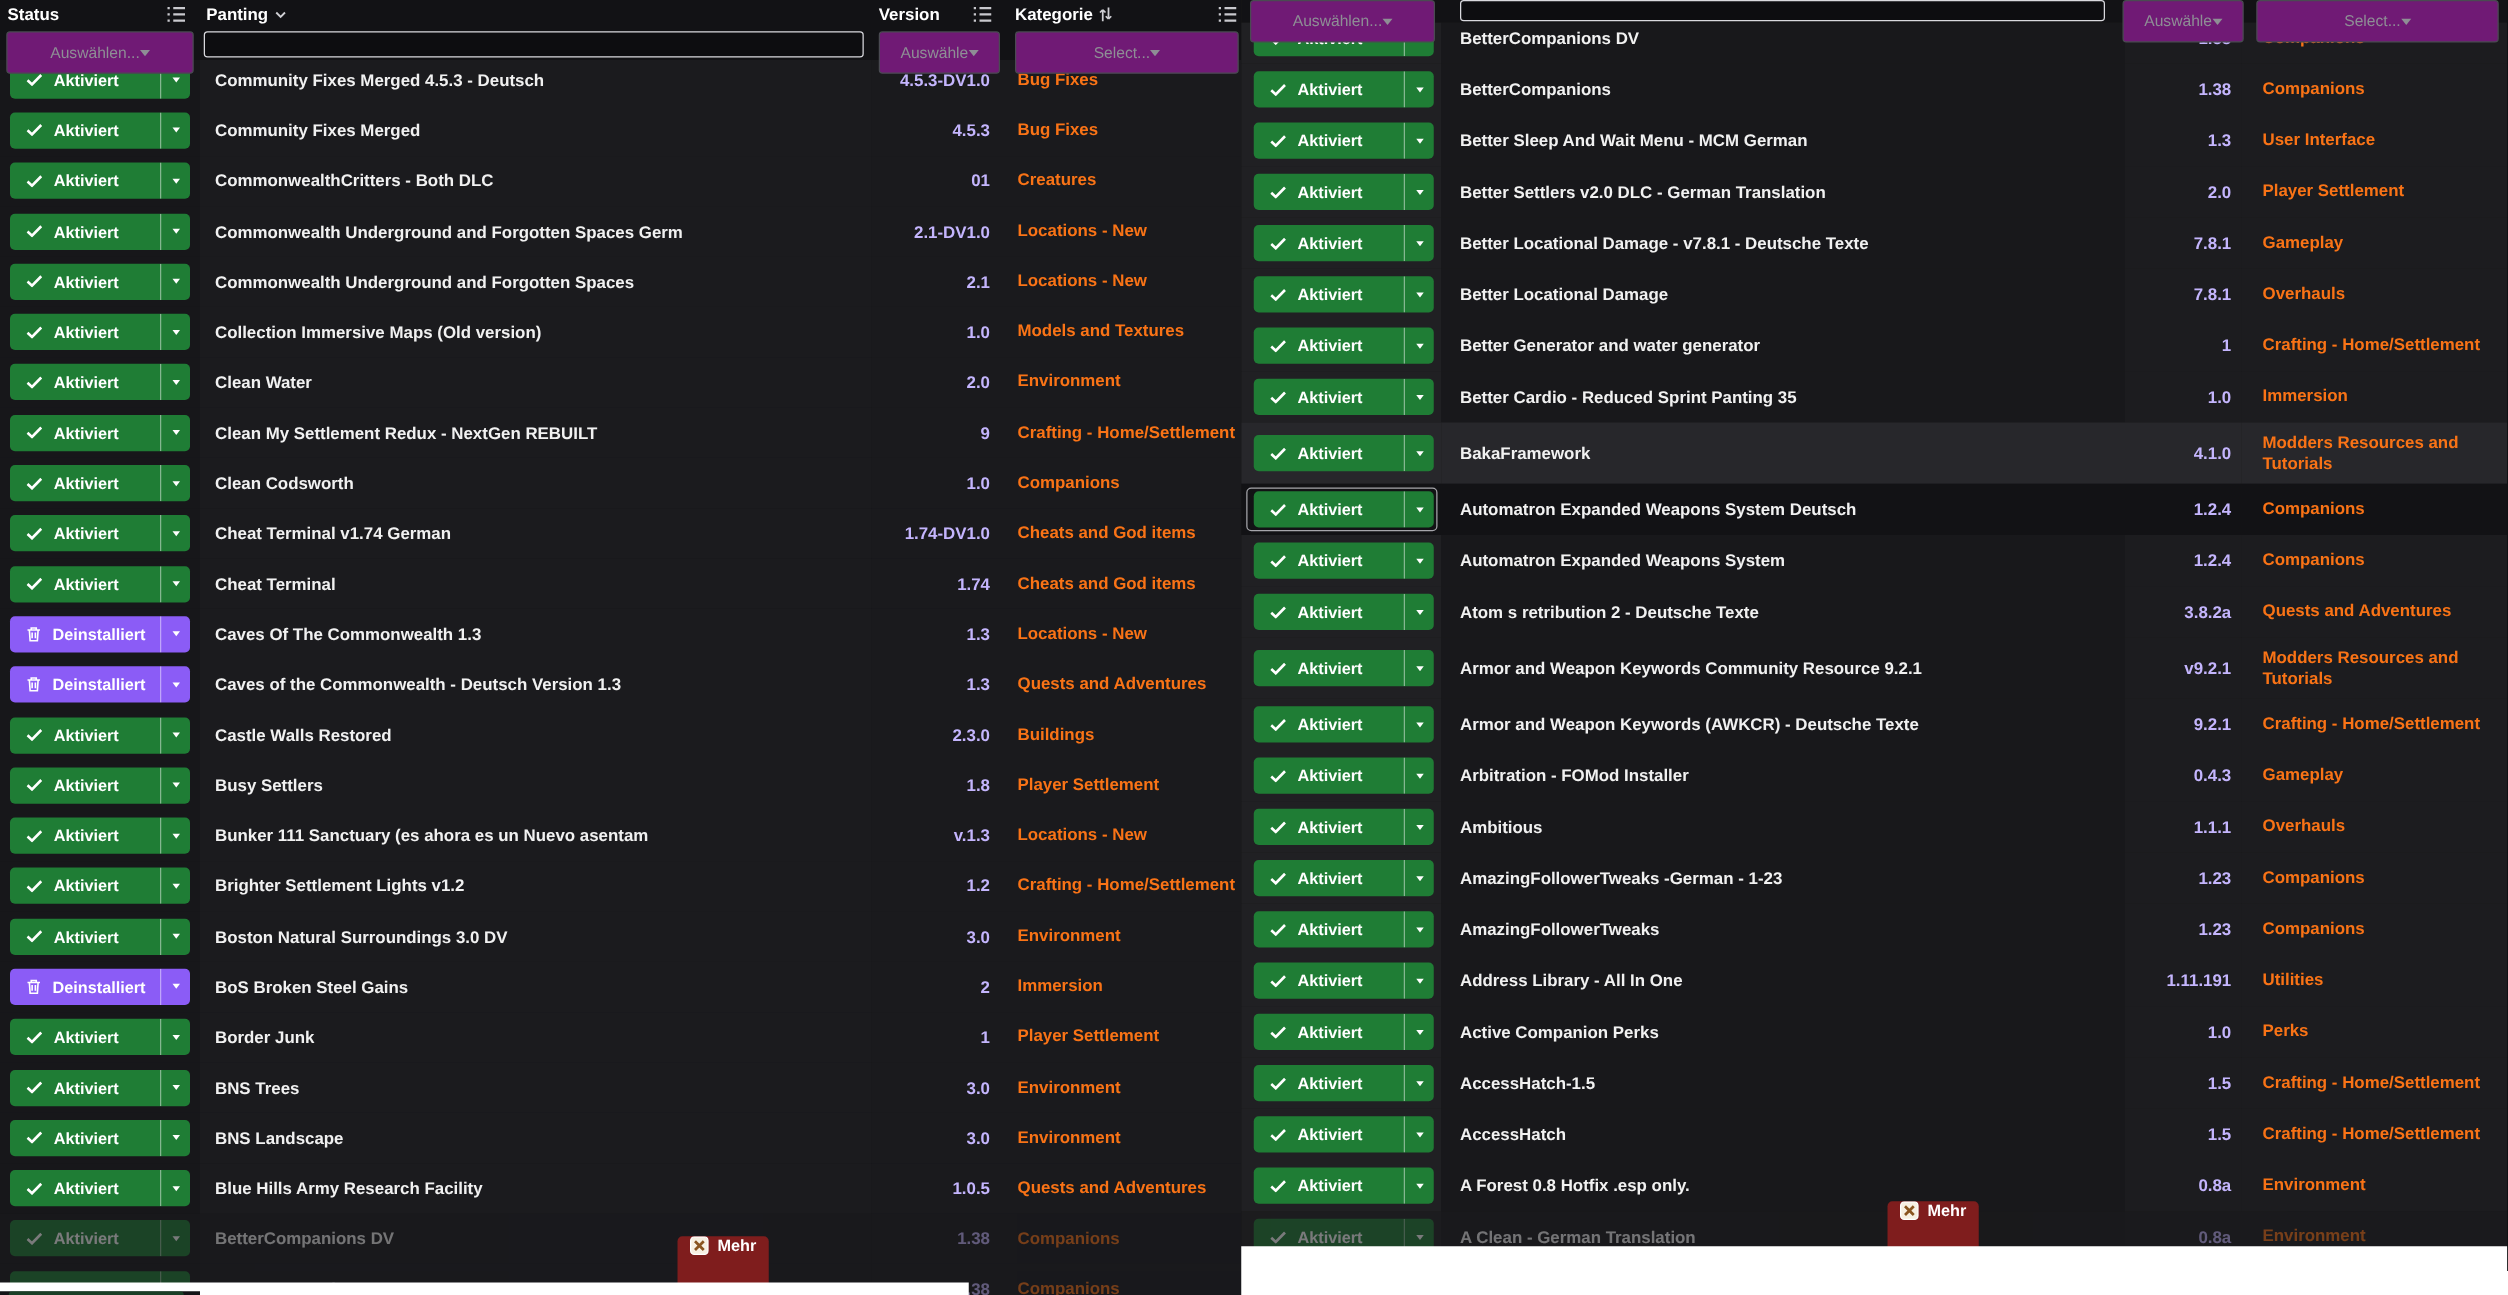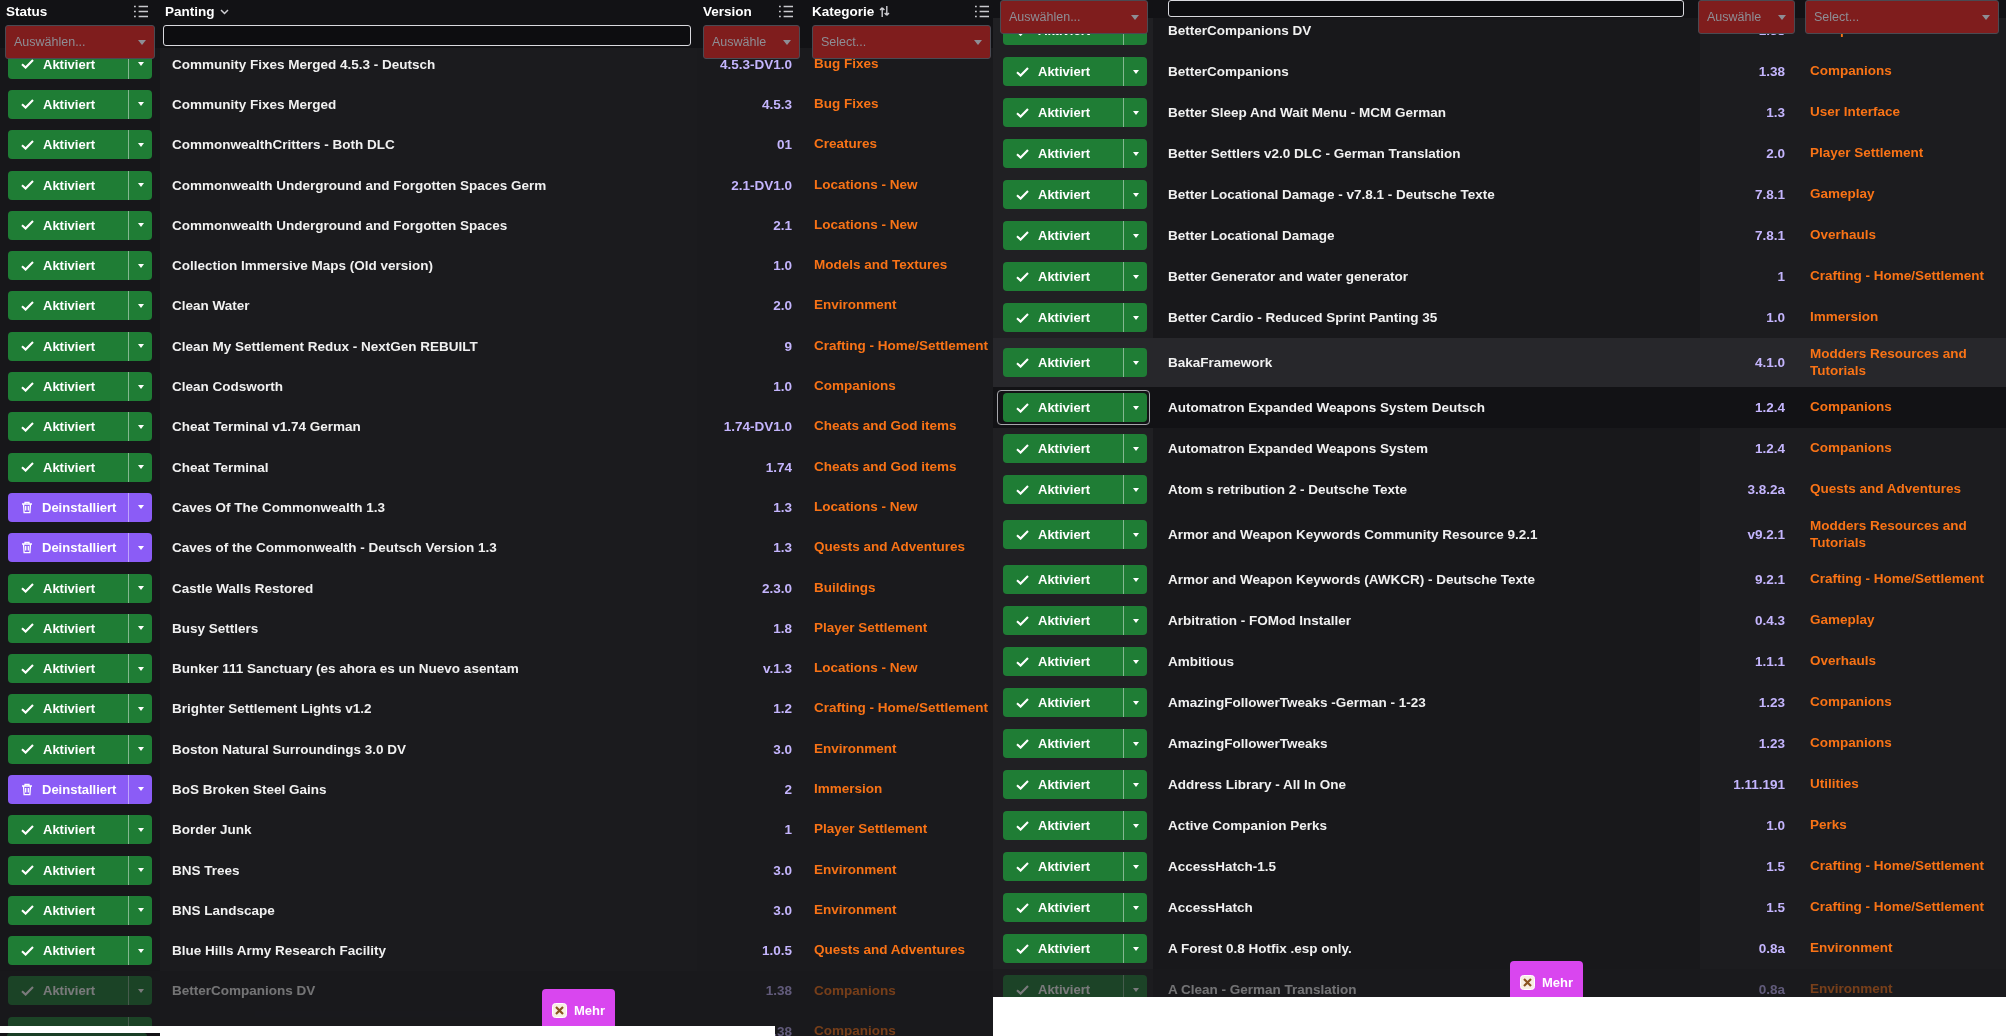--- a/index.html
+++ b/index.html
@@ -14,22 +14,22 @@
   
   .thead { position: absolute; top: 0; left: 0; right: 0; height: 24px; background: #121215; z-index: 3; text-align: right; }
   .th { position: absolute; top: 4px; color: #ffffff; font-size: 13.5px; font-weight: bold;
         display: flex; align-items: center; gap: 5px; }
   .hicon { position: absolute; top: 5px; }
 
   .filterband { position: absolute; left: 0; right: 0; background: #121215; z-index: 3; }
   .panel-left  .filterband { top: 24px; height: 24px; }
   .panel-right .filterband { top: 0; height: 18px; }
 
-  .fselect { position: absolute; display: flex; align-items: center; justify-content: space-between;
-             padding: 16px 8px; border: 1px solid #4a4a52; border-radius: 3px; background: #7f1d1d;
+  .fselect { position: absolute; display: flex; align-items: center; justify-content: center;
+             padding: 16px 8px; border: 1px solid #4a4a52; border-radius: 3px; background: #701a75;
              color: #8e8e95; font-size: 12.5px; }
   .panel-left .fselect { top: 1px; height: 21px; }
   .panel-right .fselect { top: 0; height: 17px; }
   .finput { position: absolute; background: #0d0d10; border: 1px solid #d9d9de; border-radius: 3px;
             color: #fff; font-size: 13px; padding: 0 8px; font-family: "Liberation Sans", sans-serif; }
   .panel-left .finput { top: 1px; height: 21px; }
   .panel-right .finput { top: 0; height: 17px; }
   .tri { width: 0; height: 0; border-left: 4px solid transparent; border-right: 4px solid transparent;
          border-top: 5px solid #8e8e95; display: inline-block; }
   .tri-white { border-left-width: 3.5px; border-right-width: 3.5px; border-top: 4px solid #fff; }
@@ -68,22 +68,22 @@
                border-radius: 4px; overflow: hidden; cursor: pointer; gap: 38px; }
   .panel-right .split-btn { margin-left: 10px; }
   .split-btn.green { background: #1f7d35; }
   .split-btn.blue  { background: #8b5cf6; }
   .btn-main { flex: 1; display: flex; align-items: center; padding-left: 13px; gap: 9px; min-width: 0; }
   .btn-label { color: #fff; font-size: 13px; font-weight: bold; white-space: nowrap; }
   .btn-caret { width: 24px; display: flex; align-items: center; justify-content: center;
                border-left: 1px solid rgba(255,255,255,0.45); }
 
   
-  .more-btn { position: absolute; display: flex; align-items: center; gap: 7px; height: 43px;
-              padding: 0 10px; background: #d946ef; border: none; border-radius: 4px; color: #fff;
+  .more-btn { position: absolute; display: flex; align-items: flex-start; gap: 7px; height: 43px;
+              padding: 0 10px; background: #7f1d1d; border: none; border-radius: 4px; color: #fff;
               font-size: 13px; font-weight: bold; cursor: pointer; z-index: 4;
               font-family: "Liberation Sans", sans-serif; }
   .more-left  { left: 542px; top: 989px; }
   .more-right { left: 517px; top: 961px; }
 
   
   .white-left  { position: absolute; left: 0; top: 1026px; width: 775px; height: 10px; background: #ffffff; z-index: 5; }
   .white-right { position: absolute; left: 993px; top: 997px; width: 1013px; height: 39px; background: #ffffff; z-index: 5; }
   .sliver { position: absolute; left: 0; top: 1033px; width: 160px; height: 3px; background: #141417; z-index: 6; }
   .sliver-btn { position: absolute; left: 7px; top: 0; width: 140px; height: 3px; background: #1e5c30;

